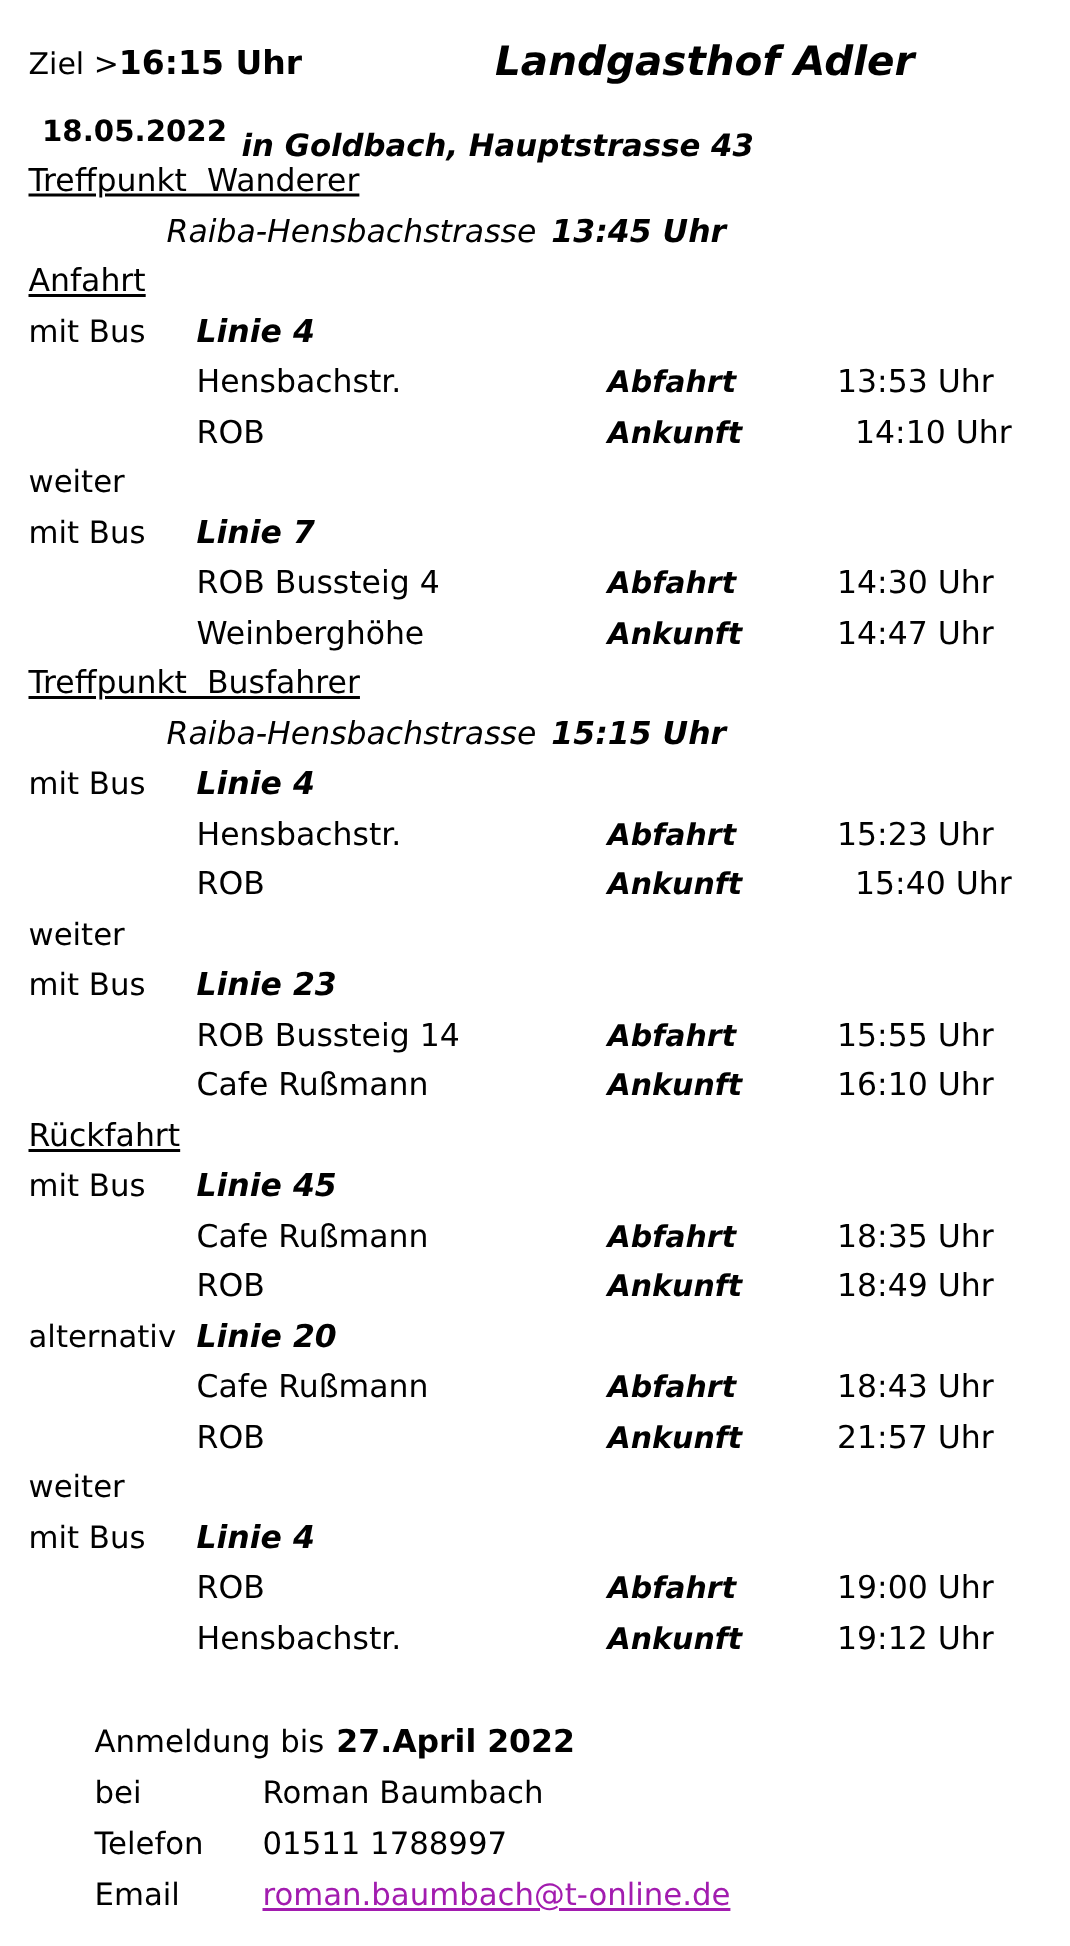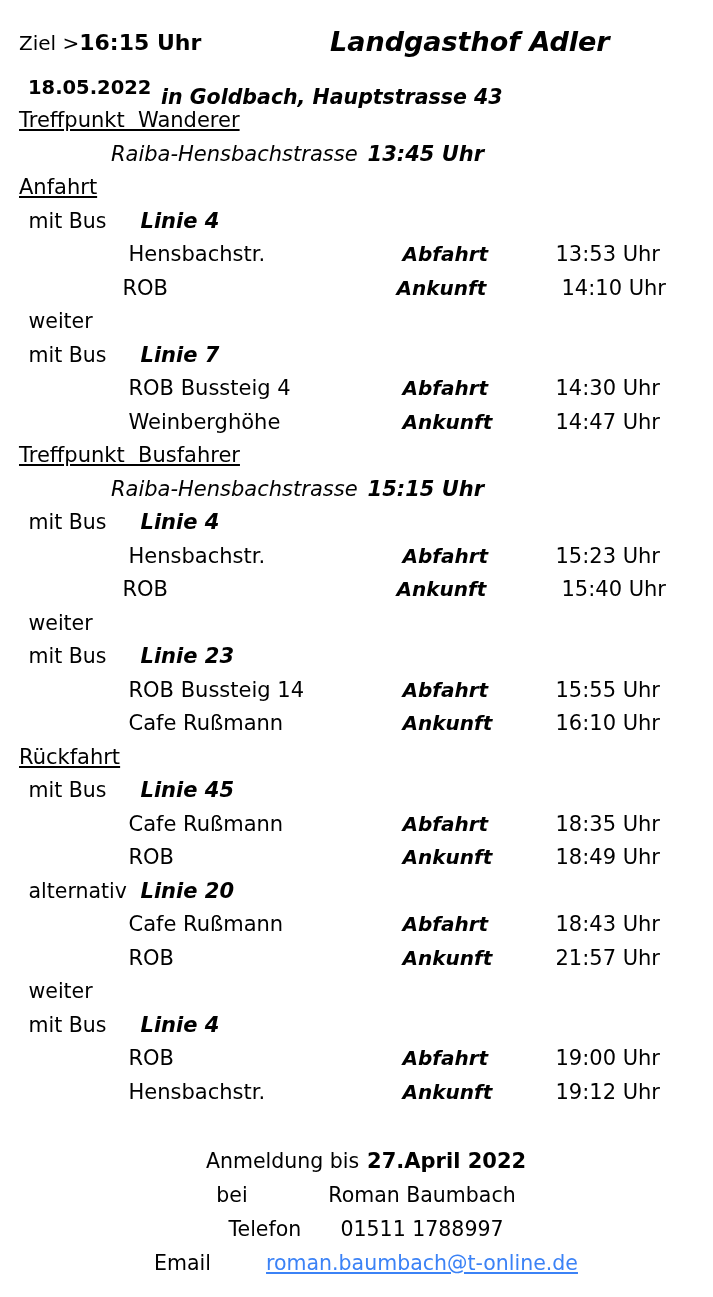--- a/index.html
+++ b/index.html
@@ -18,21 +18,20 @@
   .page {
     position: relative;
     width: 713px;
     height: 1297px;
     padding: 0;
   }
   .row {
     display: flex;
     align-items: baseline;
     height: 33.5px;
-    justify-content: center;
   }
   
   .c1 { width: 131px; flex: 0 0 131px; padding-left: 19px; box-sizing: border-box; }
   .c2 { width: 250px; flex: 0 0 250px; }
   .c3 { width: 153px; flex: 0 0 153px; }
   .c4 { width: 160px; flex: 0 0 160px; }
 
   
   .header {
     position: relative;
@@ -113,26 +112,26 @@
   .stop { font-size: 21px; white-space: nowrap; }
   .ev { font-size: 20px; font-weight: bold; font-style: italic; white-space: nowrap; margin-left: 24px; }
   .tm { font-size: 21px; white-space: nowrap; }
   .tm.ind { padding-left: 12px; }
 
   .indent-alt { }
 
   .gap { height: 36px; }
 
   .footer { margin-top: 0; }
-  .footer .row { height: 34px; }
+  .footer .row { height: 34px; margin-left: 44px; }
   .fc1 { width: 131px; flex: 0 0 131px; padding-left: 19px; box-sizing: border-box; font-size: 20.5px; }
   .fc2 { font-size: 20.5px; }
   .fbold { font-weight: bold; font-size: 21px; }
   a.mail {
-    color: #3b82f6;
+    color: #a21caf;
     text-decoration: underline;
     font-size: 20.5px;
   }
 </style>
 </head>
 <body>
 
 <div class="page">
 
   <div class="header">

